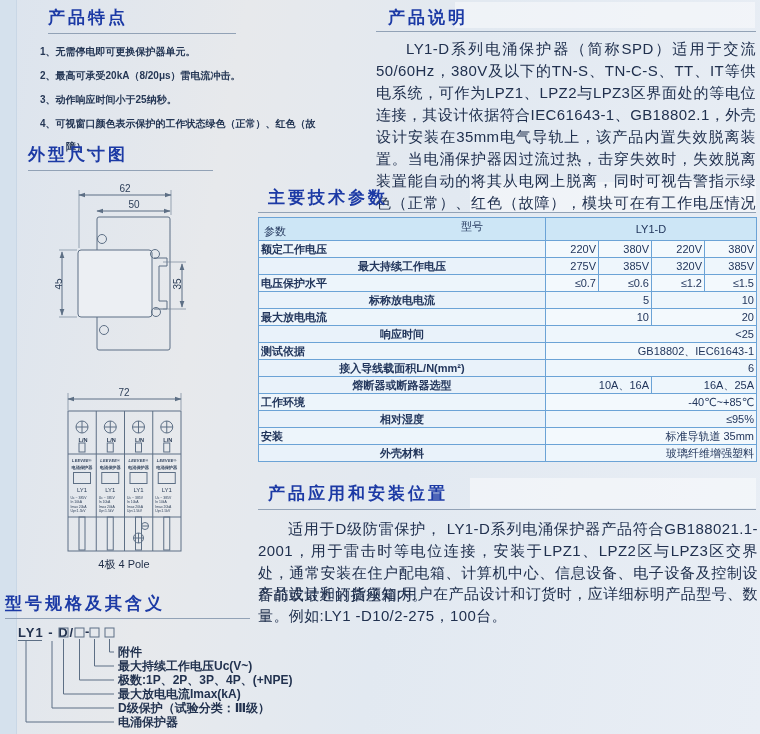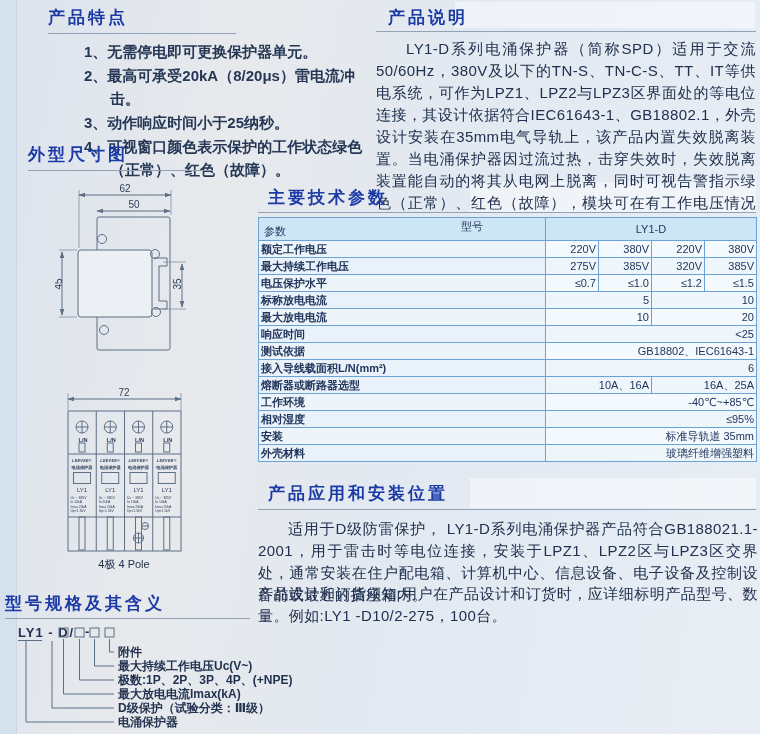--- a/index.html
+++ b/index.html
@@ -9,40 +9,40 @@
     font-family:"Liberation Sans","DejaVu Sans",sans-serif;
     color:#24344f;
   }
   .edge-strip{position:absolute;left:0;top:0;width:16px;height:734px;background:#d5e1ed;border-right:1px solid #c9d7e6;}
   .hl-band{position:absolute;background:rgba(255,255,255,.45);}
   .sec-title{
     position:absolute; font-size:17px; font-weight:bold; color:#1c3aa5;
     letter-spacing:3px; white-space:nowrap;
   }
   .sec-rule{position:absolute;height:0;border-top:1px solid #92a2b6;}
-  .feat-list{position:absolute;left:40px;top:40px;width:300px;font-size:15px;font-weight:600;color:#253755;line-height:23px;margin-left:44px;}
+  .feat-list{position:absolute;left:40px;top:40px;width:300px;font-size:10px;font-weight:600;color:#253755;line-height:23px;}
   .feat-item{padding-left:26px;text-indent:-26px;margin-bottom:1px;}
   .body-text{
     position:absolute;font-size:15px;line-height:22px;color:#20304e;
     text-align:justify;letter-spacing:.4px;font-weight:500;
   }
   .indent{text-indent:2em;}
   
   table.params{position:absolute;left:258px;top:217px;border-collapse:collapse;table-layout:fixed;width:498px;
     font-size:11px;color:#22365c;}
   table.params td{border:1px solid #6ba3d6;padding:0 2px;height:16px;overflow:hidden;white-space:nowrap;}
   table.params tr.hdr td{height:22px;background:#cde6f6;}
   td.corner{position:relative;background:#cde6f6;
     background-image:linear-gradient(to bottom right,transparent 49.6%,#6ba3d6 49.6%,#6ba3d6 50.4%,transparent 50.4%);}
   td.corner .c-param{position:absolute;left:5px;bottom:1px;}
   td.corner .c-model{position:absolute;right:62px;top:1px;}
   td.mh{text-align:center;font-weight:500;}
   td.lbl{background:#edf5fb;padding-left:5px;font-weight:bold;}
   td.val{background:#f3f9fd;text-align:right;}
-  tr.alt td.lbl{background:#e9f2fa;} tr.alt td.val{background:#eef6fc;}
+  tr.alt td.lbl{background:#e9f2fa;text-align:center;} tr.alt td.val{background:#eef6fc;}
   
   .diag{position:absolute;}
   svg text{fill:#2c3e58;}
   .dim-t{font-size:10px;}
   .ln{stroke:#5d6f85;stroke-width:1;fill:none;}
   .thin{stroke:#728599;stroke-width:.7;fill:none;}
   .fillbody{fill:#eceff3;}
   .t-ln{font-size:5.6px;font-weight:bold;}
   .t-brand{font-size:3.8px;font-style:italic;font-weight:bold;letter-spacing:.3px;}
   .t-prod{font-size:4.2px;font-weight:bold;}
@@ -239,21 +239,21 @@
     <tr class="alt">
       <td class="lbl">最大持续工作电压</td>
       <td class="val">275V</td>
       <td class="val">385V</td>
       <td class="val">320V</td>
       <td class="val">385V</td>
     </tr>
     <tr>
       <td class="lbl">电压保护水平</td>
       <td class="val">≤0.7</td>
-      <td class="val">≤1.0</td>
+      <td class="val">≤0.6</td>
       <td class="val">≤1.2</td>
       <td class="val">≤1.5</td>
     </tr>
     <tr class="alt">
       <td class="lbl">标称放电电流</td>
       <td class="val" colspan="2">5</td>
       <td class="val" colspan="2">10</td>
     </tr>
     <tr>
       <td class="lbl">最大放电电流</td>

